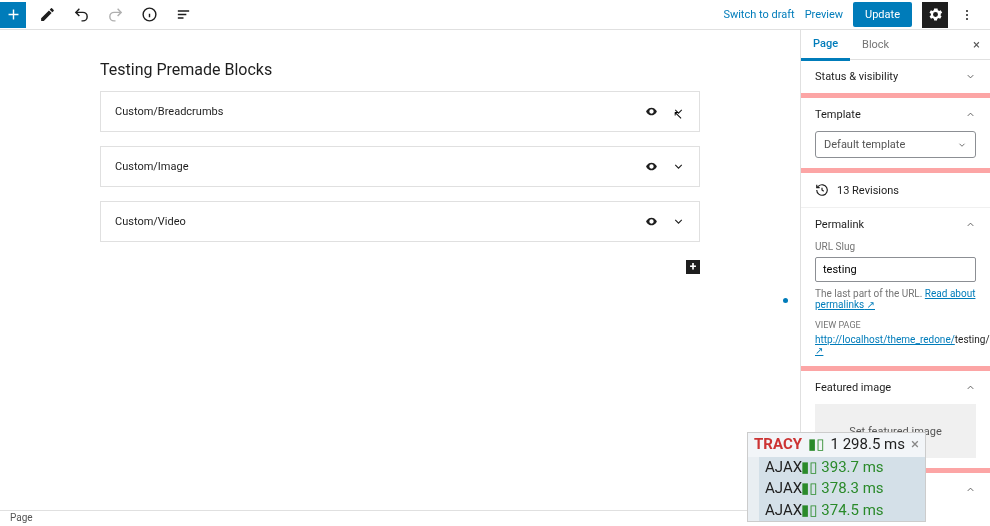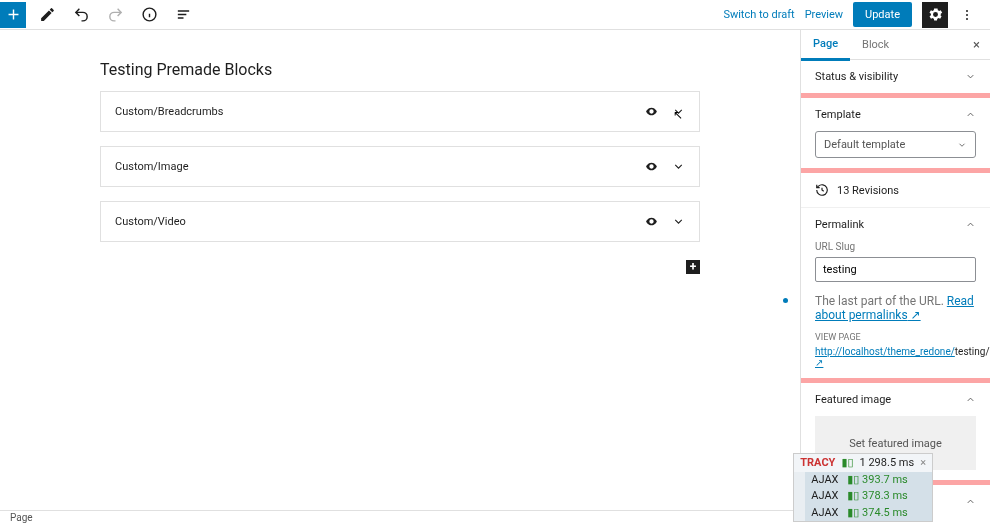--- a/index.html
+++ b/index.html
@@ -34,28 +34,28 @@
   .tab{padding:8px 12px;font-size:11px;color:#757575;}
   .tab.active{color:#007cba;border-bottom:3px solid #007cba;font-weight:500;}
   .tab-close{margin-left:auto;font-size:13px;color:#555;}
   .panel{padding:10px 14px;border-bottom:5px solid #fca5a5;}
   .panel-head{display:flex;justify-content:space-between;align-items:center;cursor:pointer;}
   .panel-head svg{width:11px;height:11px;color:#555;}
   .select{border:1px solid #8c8f94;border-radius:3px;padding:6px 8px;display:flex;justify-content:space-between;align-items:center;margin-top:10px;font-size:11px;color:#555;}
   .rev{display:flex;align-items:center;gap:8px;padding:10px 14px;border-bottom:1px solid #f0f0f0;}
   .lbl{font-size:10px;color:#757575;margin-bottom:5px;}
   .tinput{border:1px solid #8c8f94;border-radius:2px;padding:5px 7px;width:100%;font-size:11px;}
-  .help{font-size:12px;color:#757575;margin-top:12px;}
+  .help{font-size:10px;color:#757575;margin-top:6px;}
   .help a,.plink{color:#007cba;text-decoration:underline;}
   .vp{font-size:9px;color:#757575;text-transform:uppercase;margin-top:10px;}
   .feat{background:#f0f0f0;height:54px;display:flex;align-items:center;justify-content:center;font-size:11px;color:#555;margin-top:10px;}
   .chk-row{display:flex;align-items:center;gap:8px;margin-top:10px;}
   .chk{width:14px;height:14px;border:1px solid #8c8f94;}
   
-  .tracy{position:absolute;right:57px;bottom:4px;background:#e9eef2;border:1px solid #ccc;font-size:11px;line-height:1.3;z-index:10;}
+  .tracy{position:absolute;right:64px;bottom:4px;background:#e9eef2;border:1px solid #ccc;font-size:15px;line-height:1.3;z-index:10;}
   .tracy-head{background:#f2f5f8;padding:2px 6px;display:flex;gap:6px;align-items:center;}
   .tracy-row{display:flex;gap:4px;padding:1px 6px;background:#d4e0e8;margin-left:11px;}
   .tracy-row span:first-child{width:32px;}
   .green{color:#2a8a2a;}
   
   .footer{position:absolute;left:0;bottom:0;height:16px;width:800px;border-top:1px solid #e0e0e0;font-size:10px;padding:1px 10px;color:#555;}
   .bluedot{position:absolute;left:783px;top:298px;width:5px;height:5px;background:#007cba;border-radius:50%;}
 </style>
 </head>
 <body>

